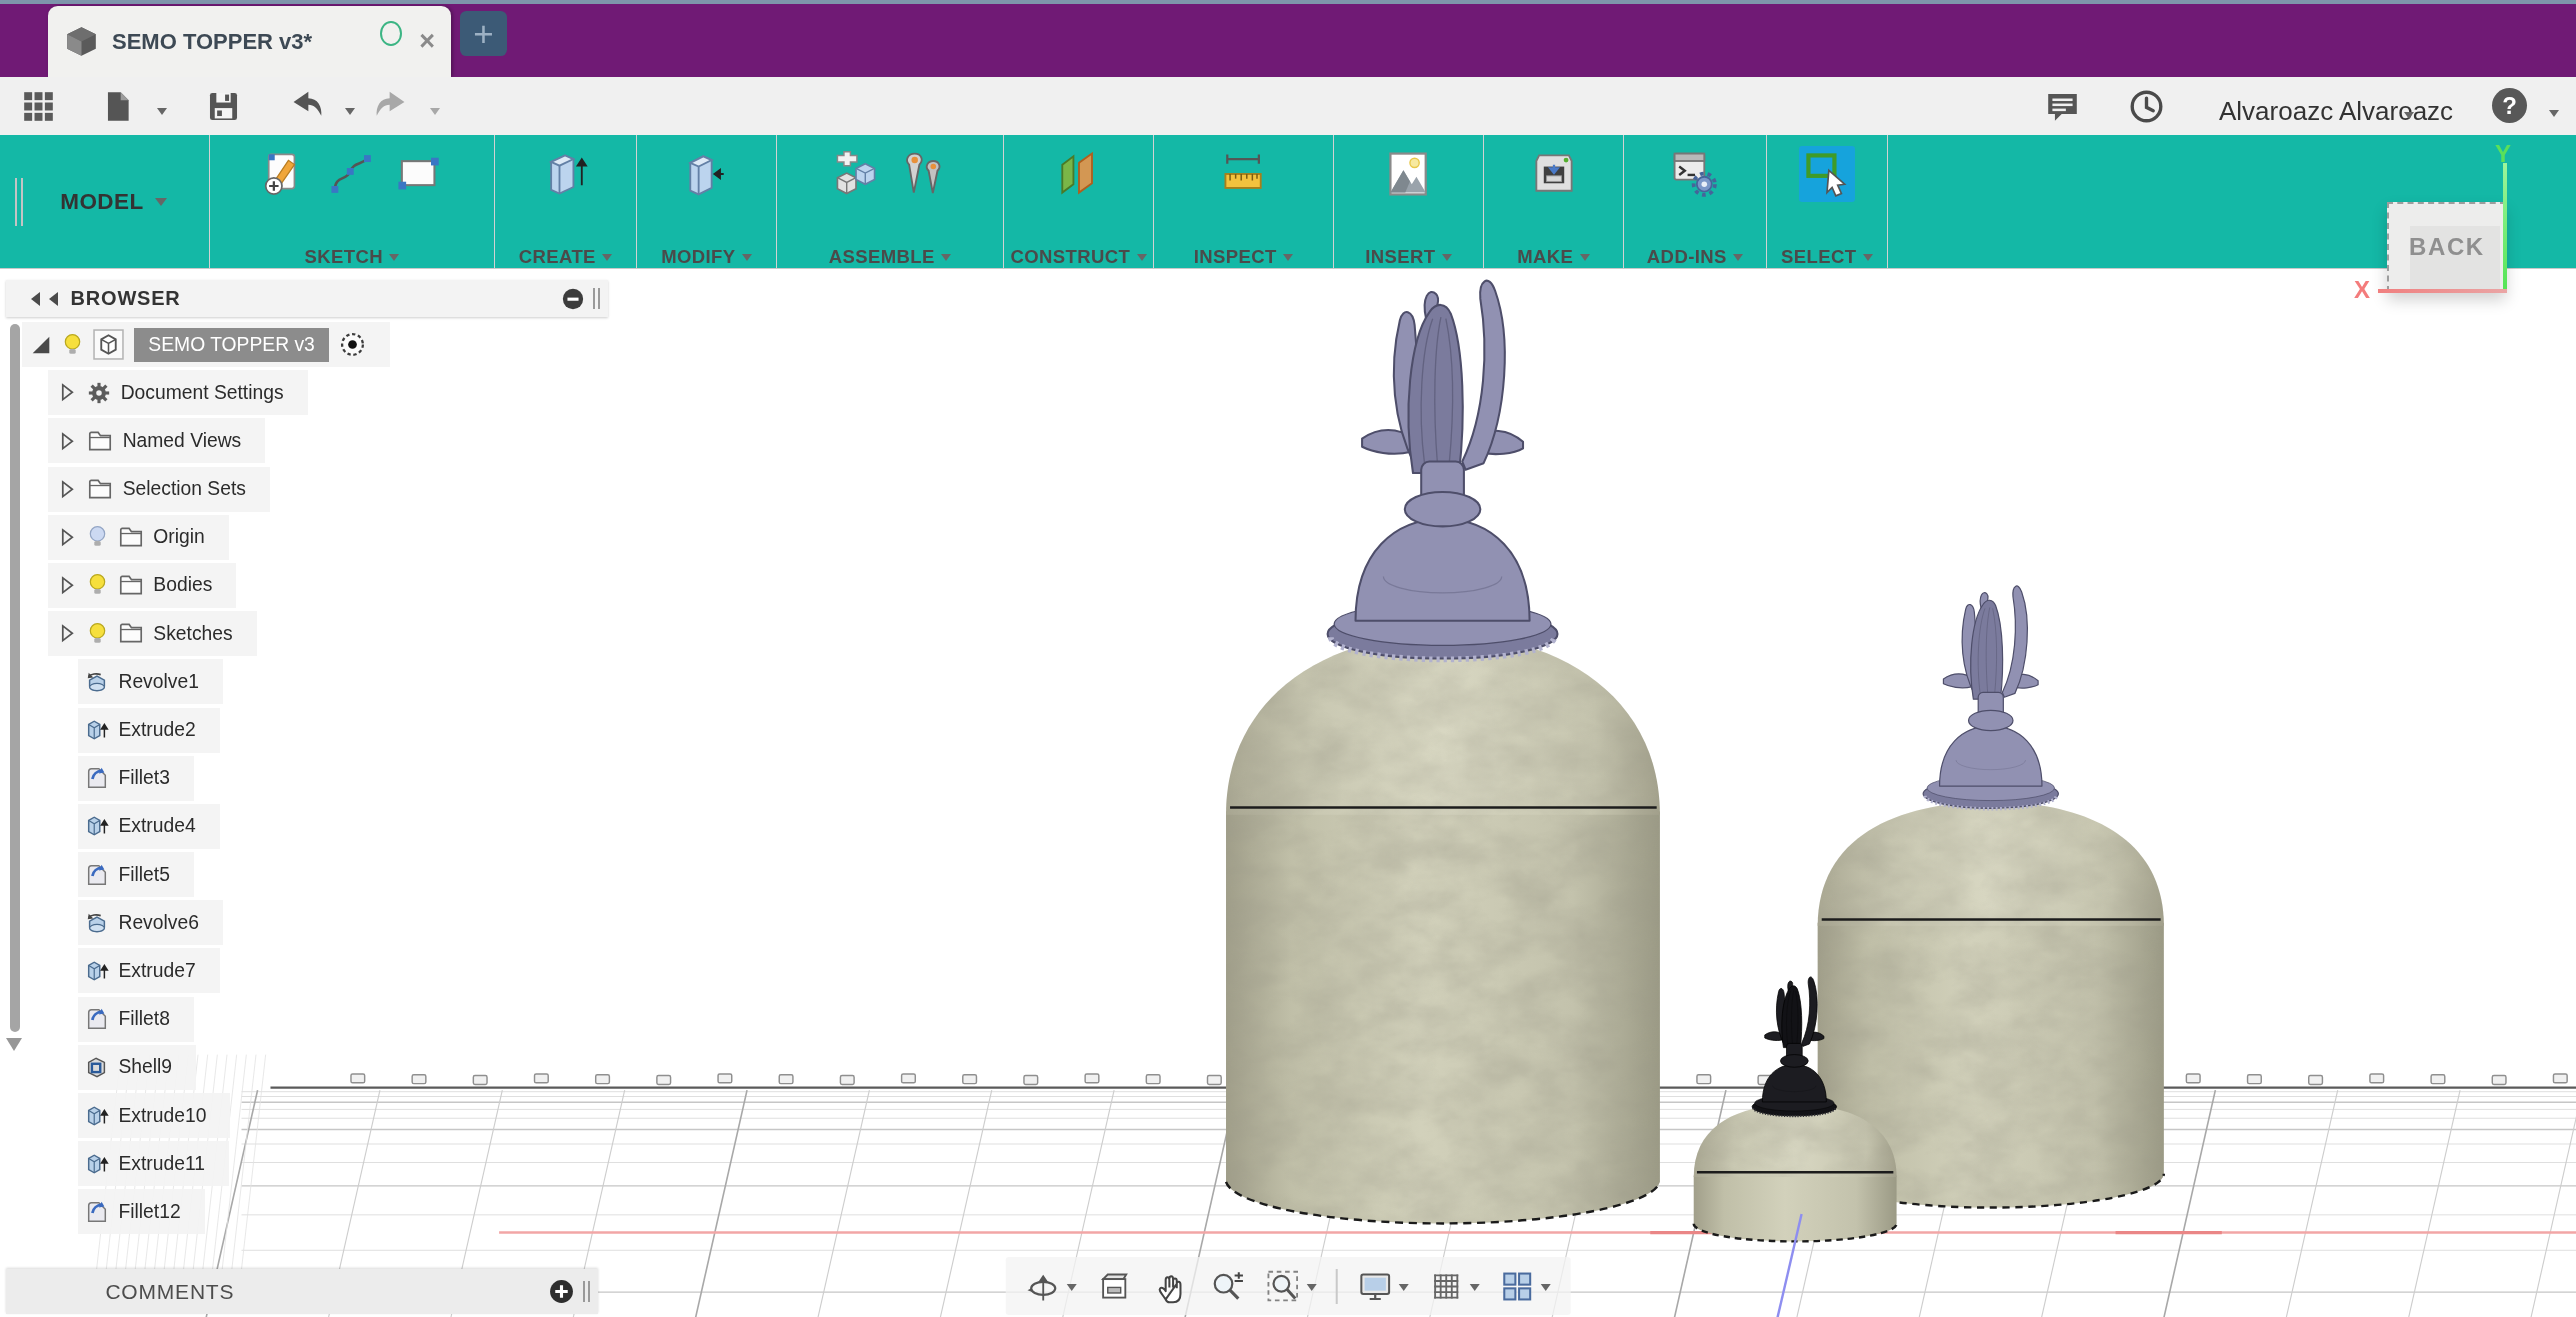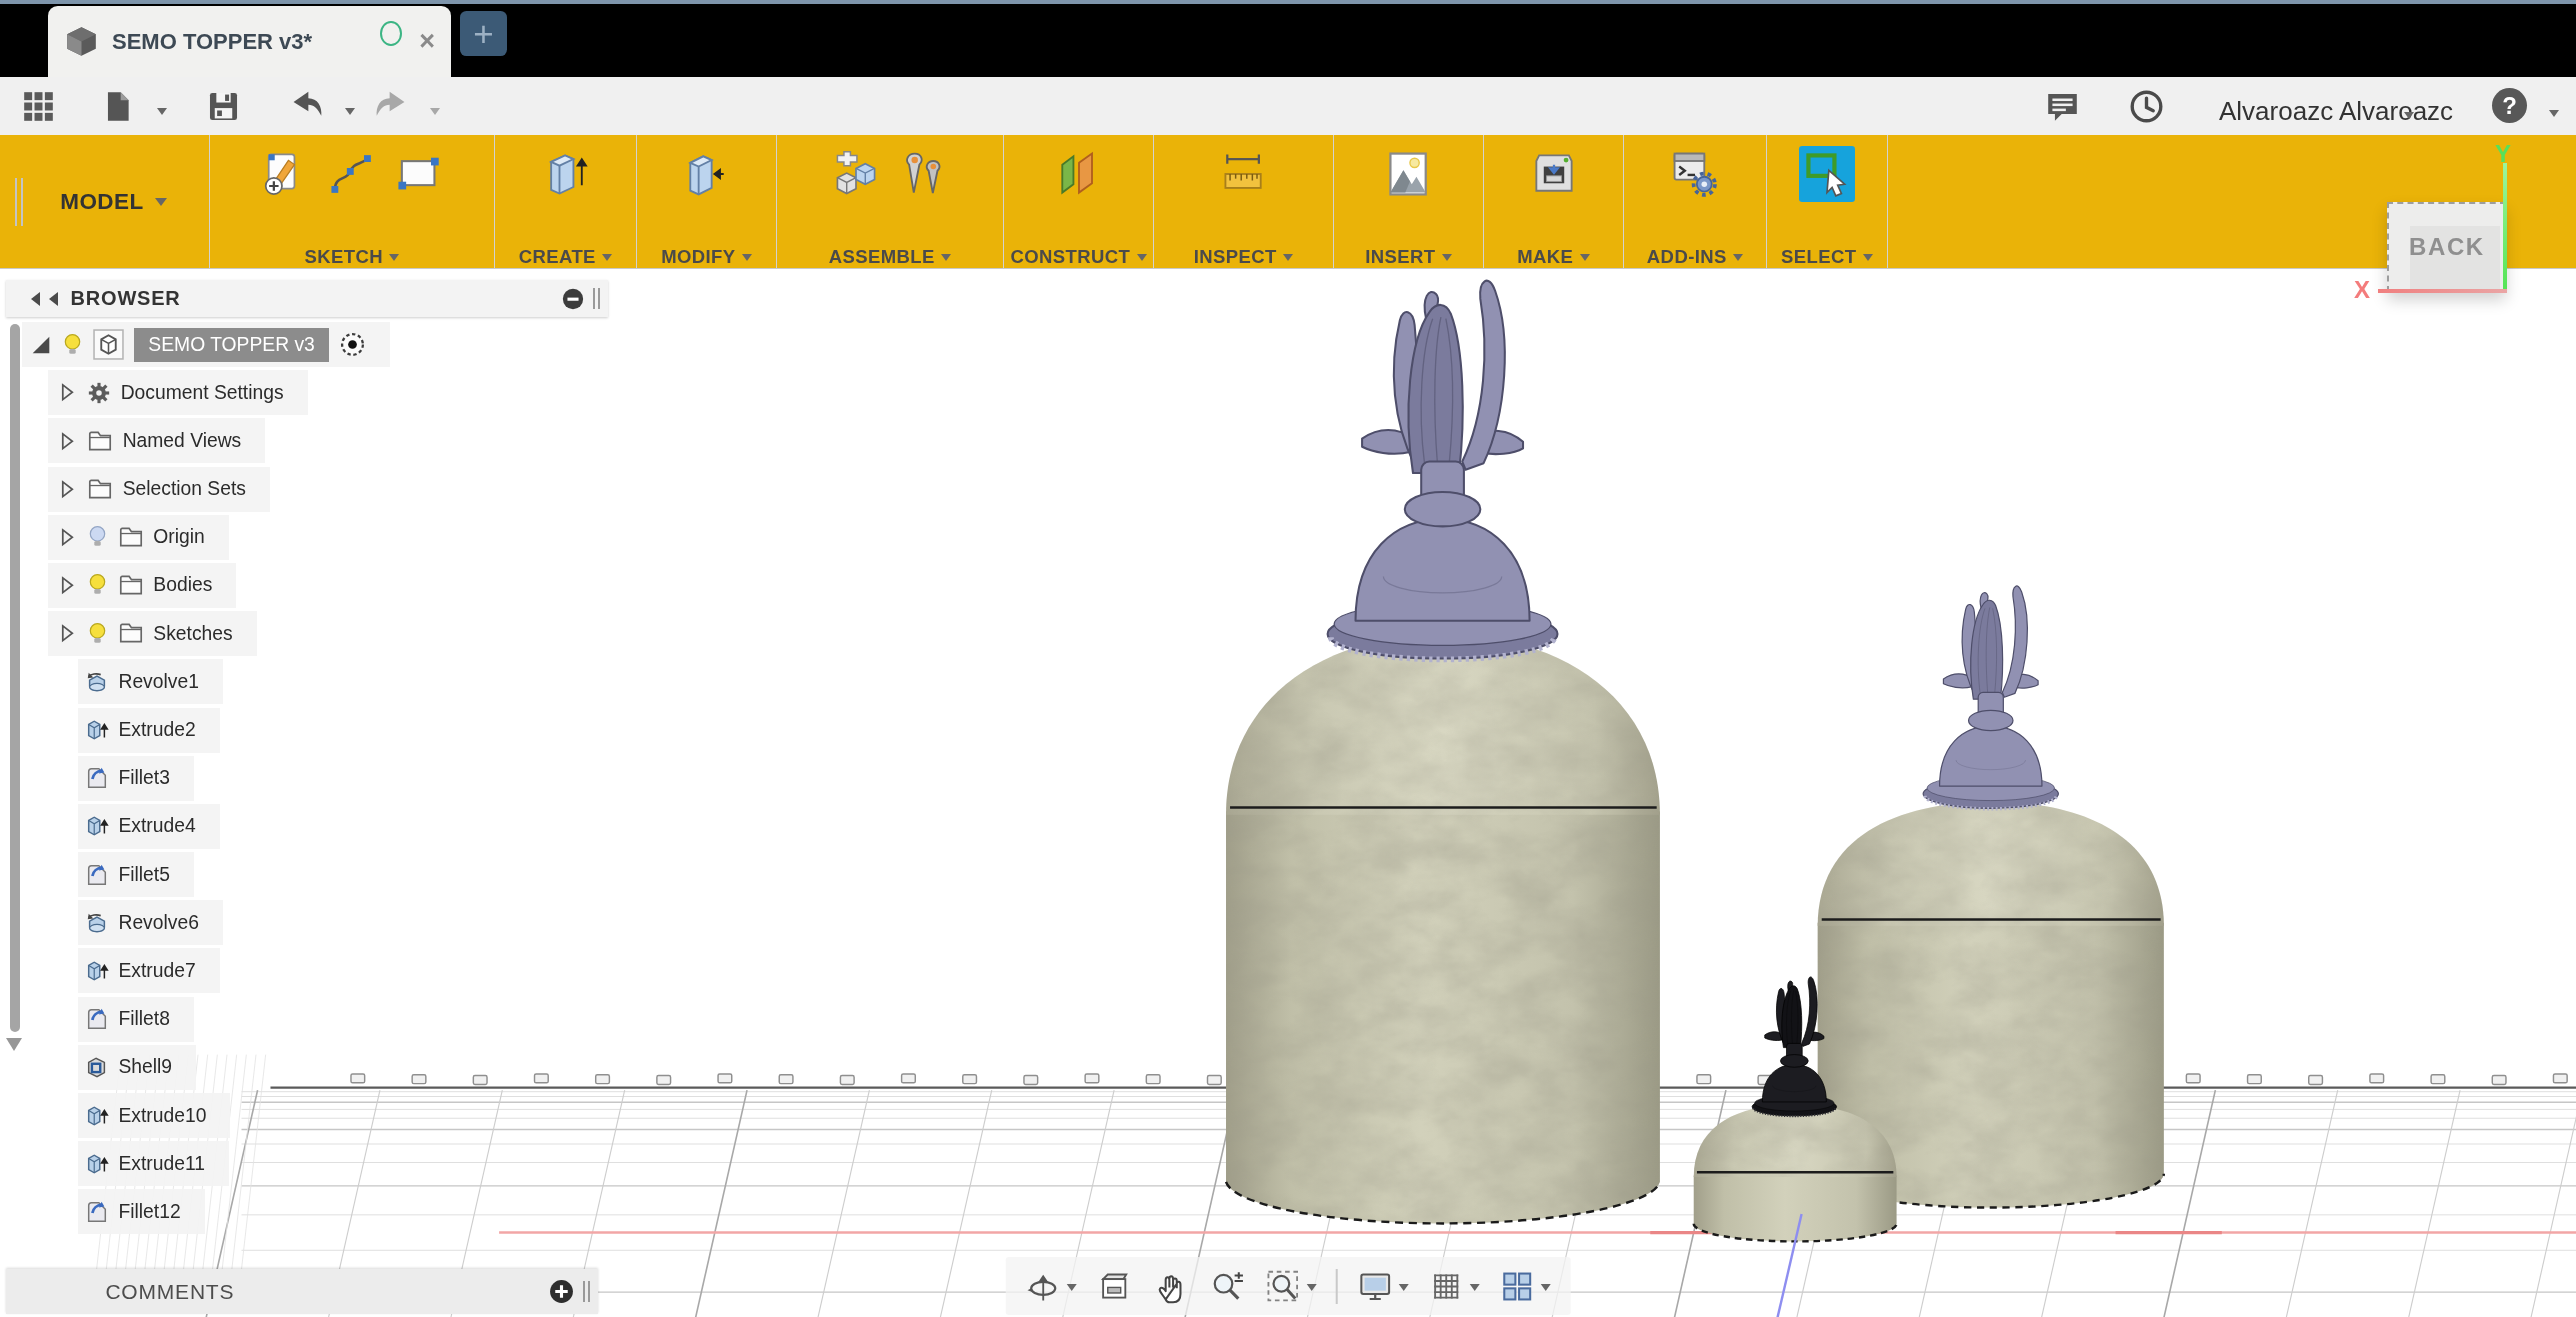--- a/index.html
+++ b/index.html
@@ -1,39 +1,39 @@
 <!DOCTYPE html>
 <html style="font-size:13px"><head>
 <meta charset="utf-8">
 <style>
   html,body{margin:0;padding:0;width:2576px;height:1318px;overflow:hidden;
     font-family:"Liberation Sans", sans-serif; background:#fff; position:relative;}
   .abs{position:absolute;}
   
-  #titlebar{left:0;top:0;width:2576px;height:77px;background:#000000;
+  #titlebar{left:0;top:0;width:2576px;height:77px;background:#701a75;
     box-shadow:inset 0 4px 0 #7e95ab;}
   #doc-tab{left:48px;top:6.4px;width:403px;height:71px;background:#f1f1ef;
     border-radius:9.7px 9.7px 0 0;display:flex;align-items:center;padding:0 16px;box-sizing:border-box;
     box-shadow:1.6px 0 3.2px rgba(0,0,0,.25);}
   #doc-tab .ttl{font-size:22px;font-weight:bold;color:#3d4954;margin-left:13px;white-space:nowrap;}
   .green-ring{width:17.7px;height:21px;border:2.4px solid #3cb584;border-radius:50%;margin-left:auto;margin-top:-16px;}
   .tab-close{font-size:27px;color:#8a8a8a;font-weight:bold;margin-left:17.7px;line-height:1;}
   #new-tab{left:460px;top:11.3px;width:47px;height:45px;background:#3c5a76;border-radius:6.4px;
     color:#9db1c4;font-size:35px;display:flex;align-items:center;justify-content:center;line-height:1;}
   
   #toolbar{left:0;top:77px;width:2576px;height:58px;background:#f0f0f0;}
   .tbi{position:absolute;top:9.7px;width:39px;height:39px;display:flex;align-items:center;justify-content:center;}
   .caret{width:0;height:0;border:6.4px solid transparent;border-top:8px solid #666;display:inline-block;}
   .caret.sm{border-width:5.6px;border-top-width:7.2px;}
   .caret.dim{border-top-color:#a8a8a8;}
   .user-name{position:absolute;top:19.3px;left:2219px;font-size:26px;color:#333;}
   .help-circ{position:absolute;top:11.3px;left:2492px;width:35px;height:35px;border-radius:50%;background:#585858;
     color:#fff;font-size:24px;font-weight:bold;display:flex;align-items:center;justify-content:center;}
   
-  #ribbon{left:0;top:135px;width:2576px;height:134px;background:#eab308;border-bottom:1.6px solid #c9c9c9;
+  #ribbon{left:0;top:135px;width:2576px;height:134px;background:#14b8a6;border-bottom:1.6px solid #c9c9c9;
     display:flex;align-items:stretch;box-sizing:border-box;}
   #model-block{width:209px;display:flex;align-items:center;position:relative;border-right:0.8px solid #d2d2d2;}
   .grip{width:2.4px;height:48px;background:#c4c4c4;margin-left:14.5px;}
   .grip+.grip{margin-left:4px;}
   #model-label{font-size:22.5px;font-weight:bold;color:#333;margin-left:37px;letter-spacing:0.4px;}
   #model-block .caret{margin-left:11.3px;margin-top:6.4px;}
   .rgroup{display:flex;flex-direction:column;align-items:center;justify-content:space-between;
     border-right:0.8px solid #d2d2d2;box-sizing:border-box;padding:11.3px 0 6.4px 0;gap:44px;}
   .rgroup .icons{display:flex;gap:11.3px;align-items:center;}
   .ribicon{width:56px;height:56px;display:flex;align-items:center;justify-content:center;border-radius:3.2px;}

